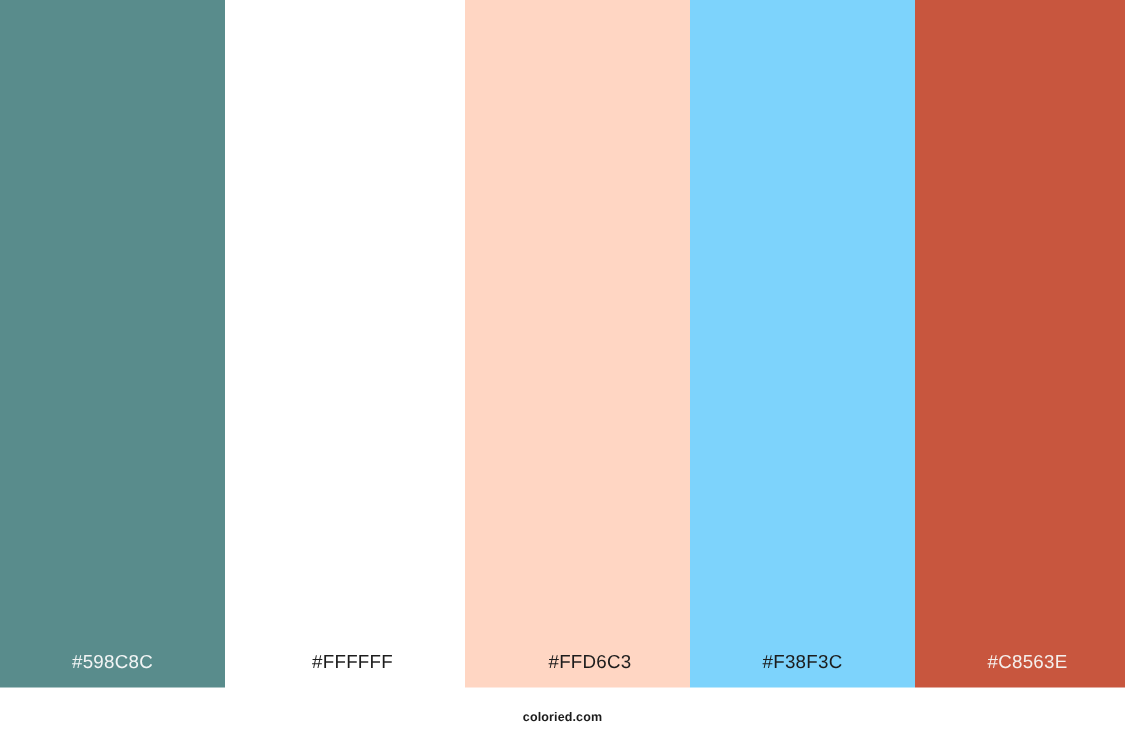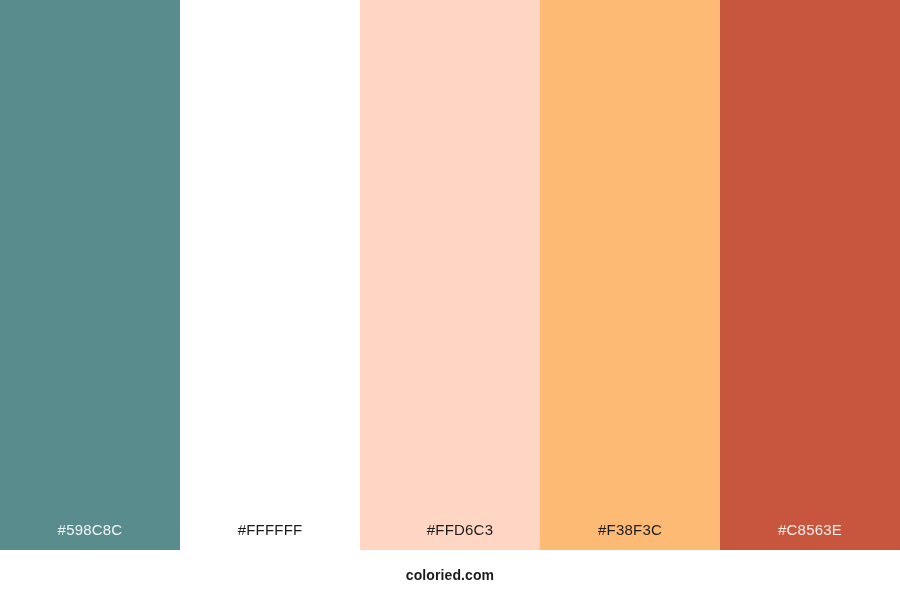--- a/index.html
+++ b/index.html
@@ -53,47 +53,47 @@
   #footer-area {
     width: 900px;
     height: 50px;
     background: #ffffff;
     display: flex;
     align-items: center;
     justify-content: center;
   }
   #site-credit {
     font-family: "Liberation Sans", sans-serif;
-    font-size: 14px;
+    font-size: 10px;
     font-weight: bold;
     color: #1c1c1c;
     letter-spacing: 0.1px;
     line-height: 16px;
   }
 </style>
 </head>
 <body>
 
 <div id="palette-page">
 
   <div id="swatch-strip">
 
     <div class="swatch" style="background-color: rgb(89, 140, 140);">
       <span class="swatch-label" style="color: rgb(242, 245, 245);">#598C8C</span>
     </div>
 
-    <div class="swatch" style="background-color: rgb(255, 255, 255);">
+    <div class="swatch" style="background-color: rgb(255, 255, 255); margin-left: 12px;">
       <span class="swatch-label" style="color: rgb(28, 28, 28);">#FFFFFF</span>
     </div>
 
     <div class="swatch" style="background-color: rgb(255, 214, 195);">
       <span class="swatch-label" style="color: rgb(28, 28, 28); padding-left: 20px;">#FFD6C3</span>
     </div>
 
-    <div class="swatch" style="background-color: #fdba74; padding-left: 12px;">
+    <div class="swatch" style="background-color: #7dd3fc; padding-left: 12px;">
       <span class="swatch-label" style="color: rgb(28, 28, 28);">#F38F3C</span>
     </div>
 
     <div class="swatch" style="background-color: rgb(200, 86, 62);">
       <span class="swatch-label" style="color: rgb(245, 239, 236); margin-top: 34px;">#C8563E</span>
     </div>
 
   </div>
 
   <div id="footer-area">

